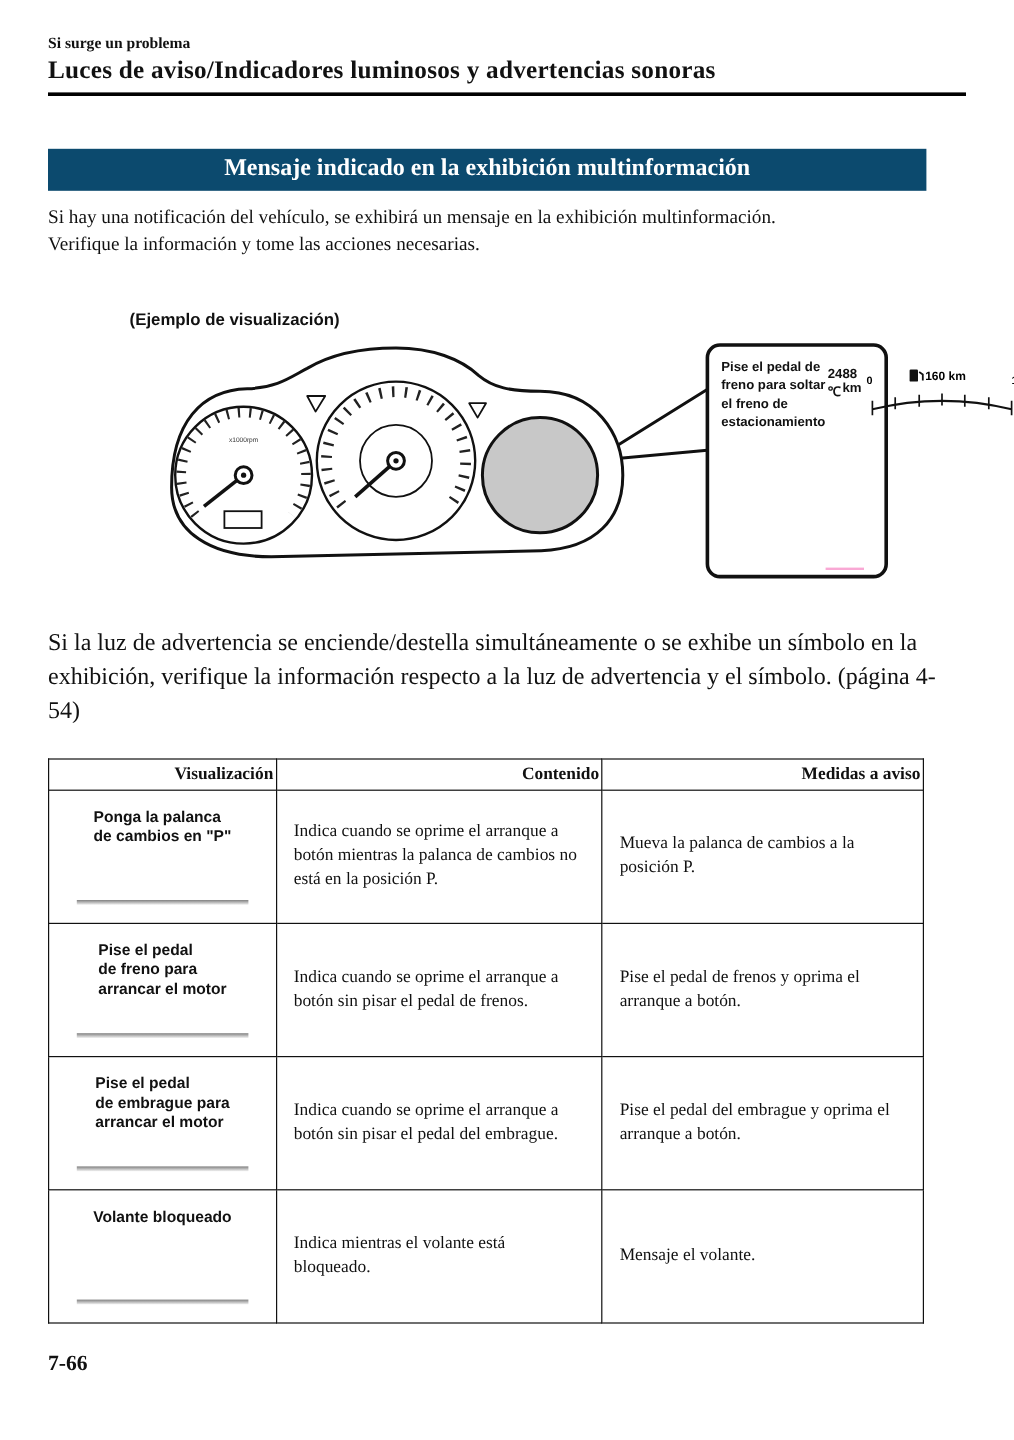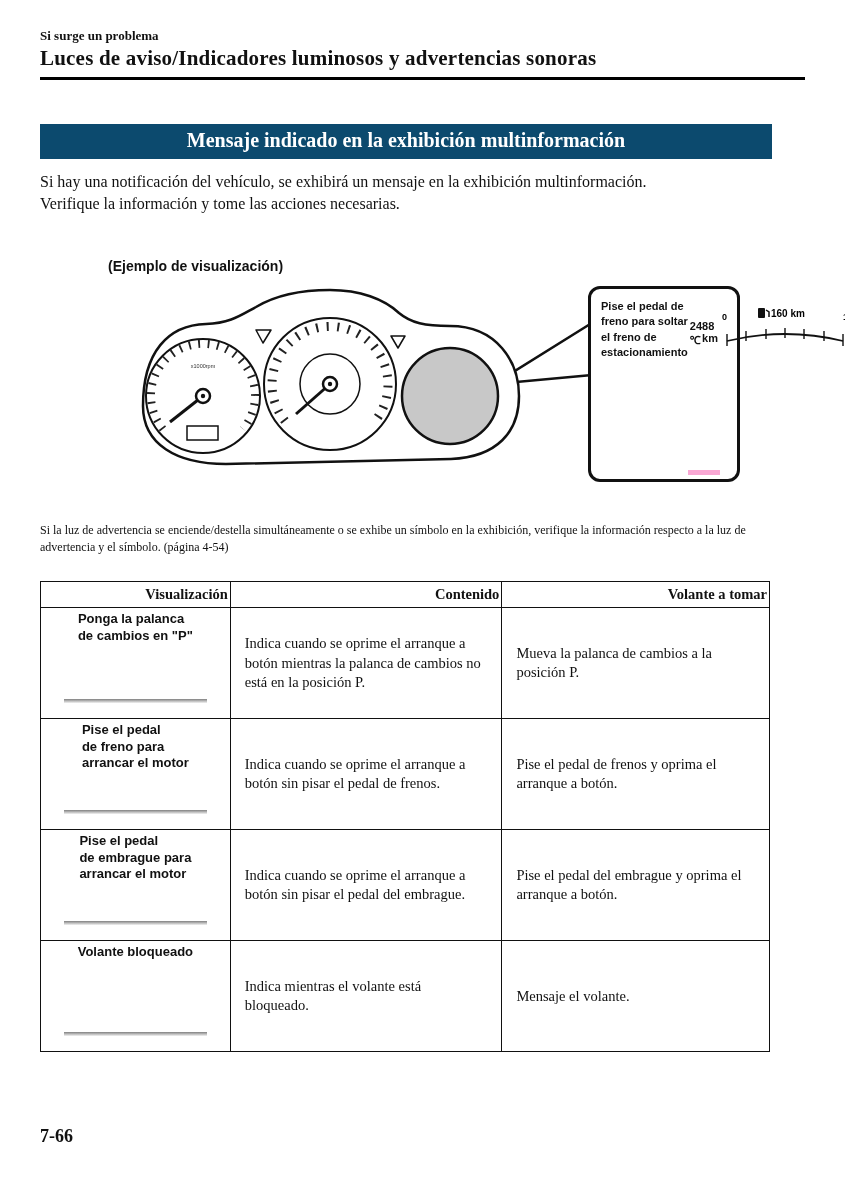--- a/index.html
+++ b/index.html
@@ -44,42 +44,42 @@
   }
   .callout-msg {
     font-family: "Liberation Sans", sans-serif;
     font-weight: bold; font-size: 11px; line-height: 1.4;
     white-space: pre-line;
   }
   .callout-info {
     display: flex; justify-content: space-between;
     font-family: "Liberation Sans", sans-serif;
     font-weight: bold; font-size: 11px;
-    margin-top: 21px; padding: 0 2px 5px 2px;
-    border-bottom: 5px solid #f9a8d4;
+    margin-top: 7px; padding: 0 2px 5px 2px;
+    border-bottom: 2px solid #f9a8d4;
   }
   .callout-fuel { margin-top: 4px; }
 
-  .note { font-size: 12px; line-height: 1.4; width: 748px; margin: 22px 0 26px 0; }
+  .note { font-size: 20px; line-height: 1.4; width: 748px; margin: 22px 0 26px 0; }
 
   table.msg-table {
     border-collapse: collapse; width: 730px;
     border: 1.5px solid #111;
   }
   table.msg-table th, table.msg-table td { border: 1px solid #111; }
   table.msg-table th {
     font-size: 14.5px; font-weight: bold; text-align: right;
     padding: 4px 2px; height: 26px;
   }
   table.msg-table td { height: 108px; vertical-align: middle; }
   td.cell-text { font-size: 14.5px; line-height: 1.35; padding: 10px 14px; }
 
   .disp {
     display: flex; flex-direction: column; justify-content: space-between;
-    align-items: center; height: 108px; padding: 2px 8px 14px 8px;
+    align-items: center; height: 108px; padding: 13px 8px 14px 8px;
   }
   .disp-text {
     font-family: "Liberation Sans", sans-serif;
     font-weight: bold; font-size: 13px; line-height: 1.25;
     white-space: pre-line; text-align: left;
   }
   .disp-line {
     width: 84%; height: 4px;
     background: linear-gradient(to bottom, #808080, #f2f2f2);
   }
@@ -178,21 +178,21 @@
   <table class="msg-table">
     <colgroup>
         <col style="width:190px">
         <col style="width:272px">
         <col style="width:268px">
       </colgroup>
     <thead>
       <tr>
         <th>Visualización</th>
         <th>Contenido</th>
-        <th>Volante a tomar</th>
+        <th>Medidas a aviso</th>
       </tr>
     </thead>
     <tbody>
       <tr>
         <td>
             <div class="disp">
           <div class="disp-text">Ponga la palanca
 de cambios en "P"</div>
           <div class="disp-line"></div>
         </div>

